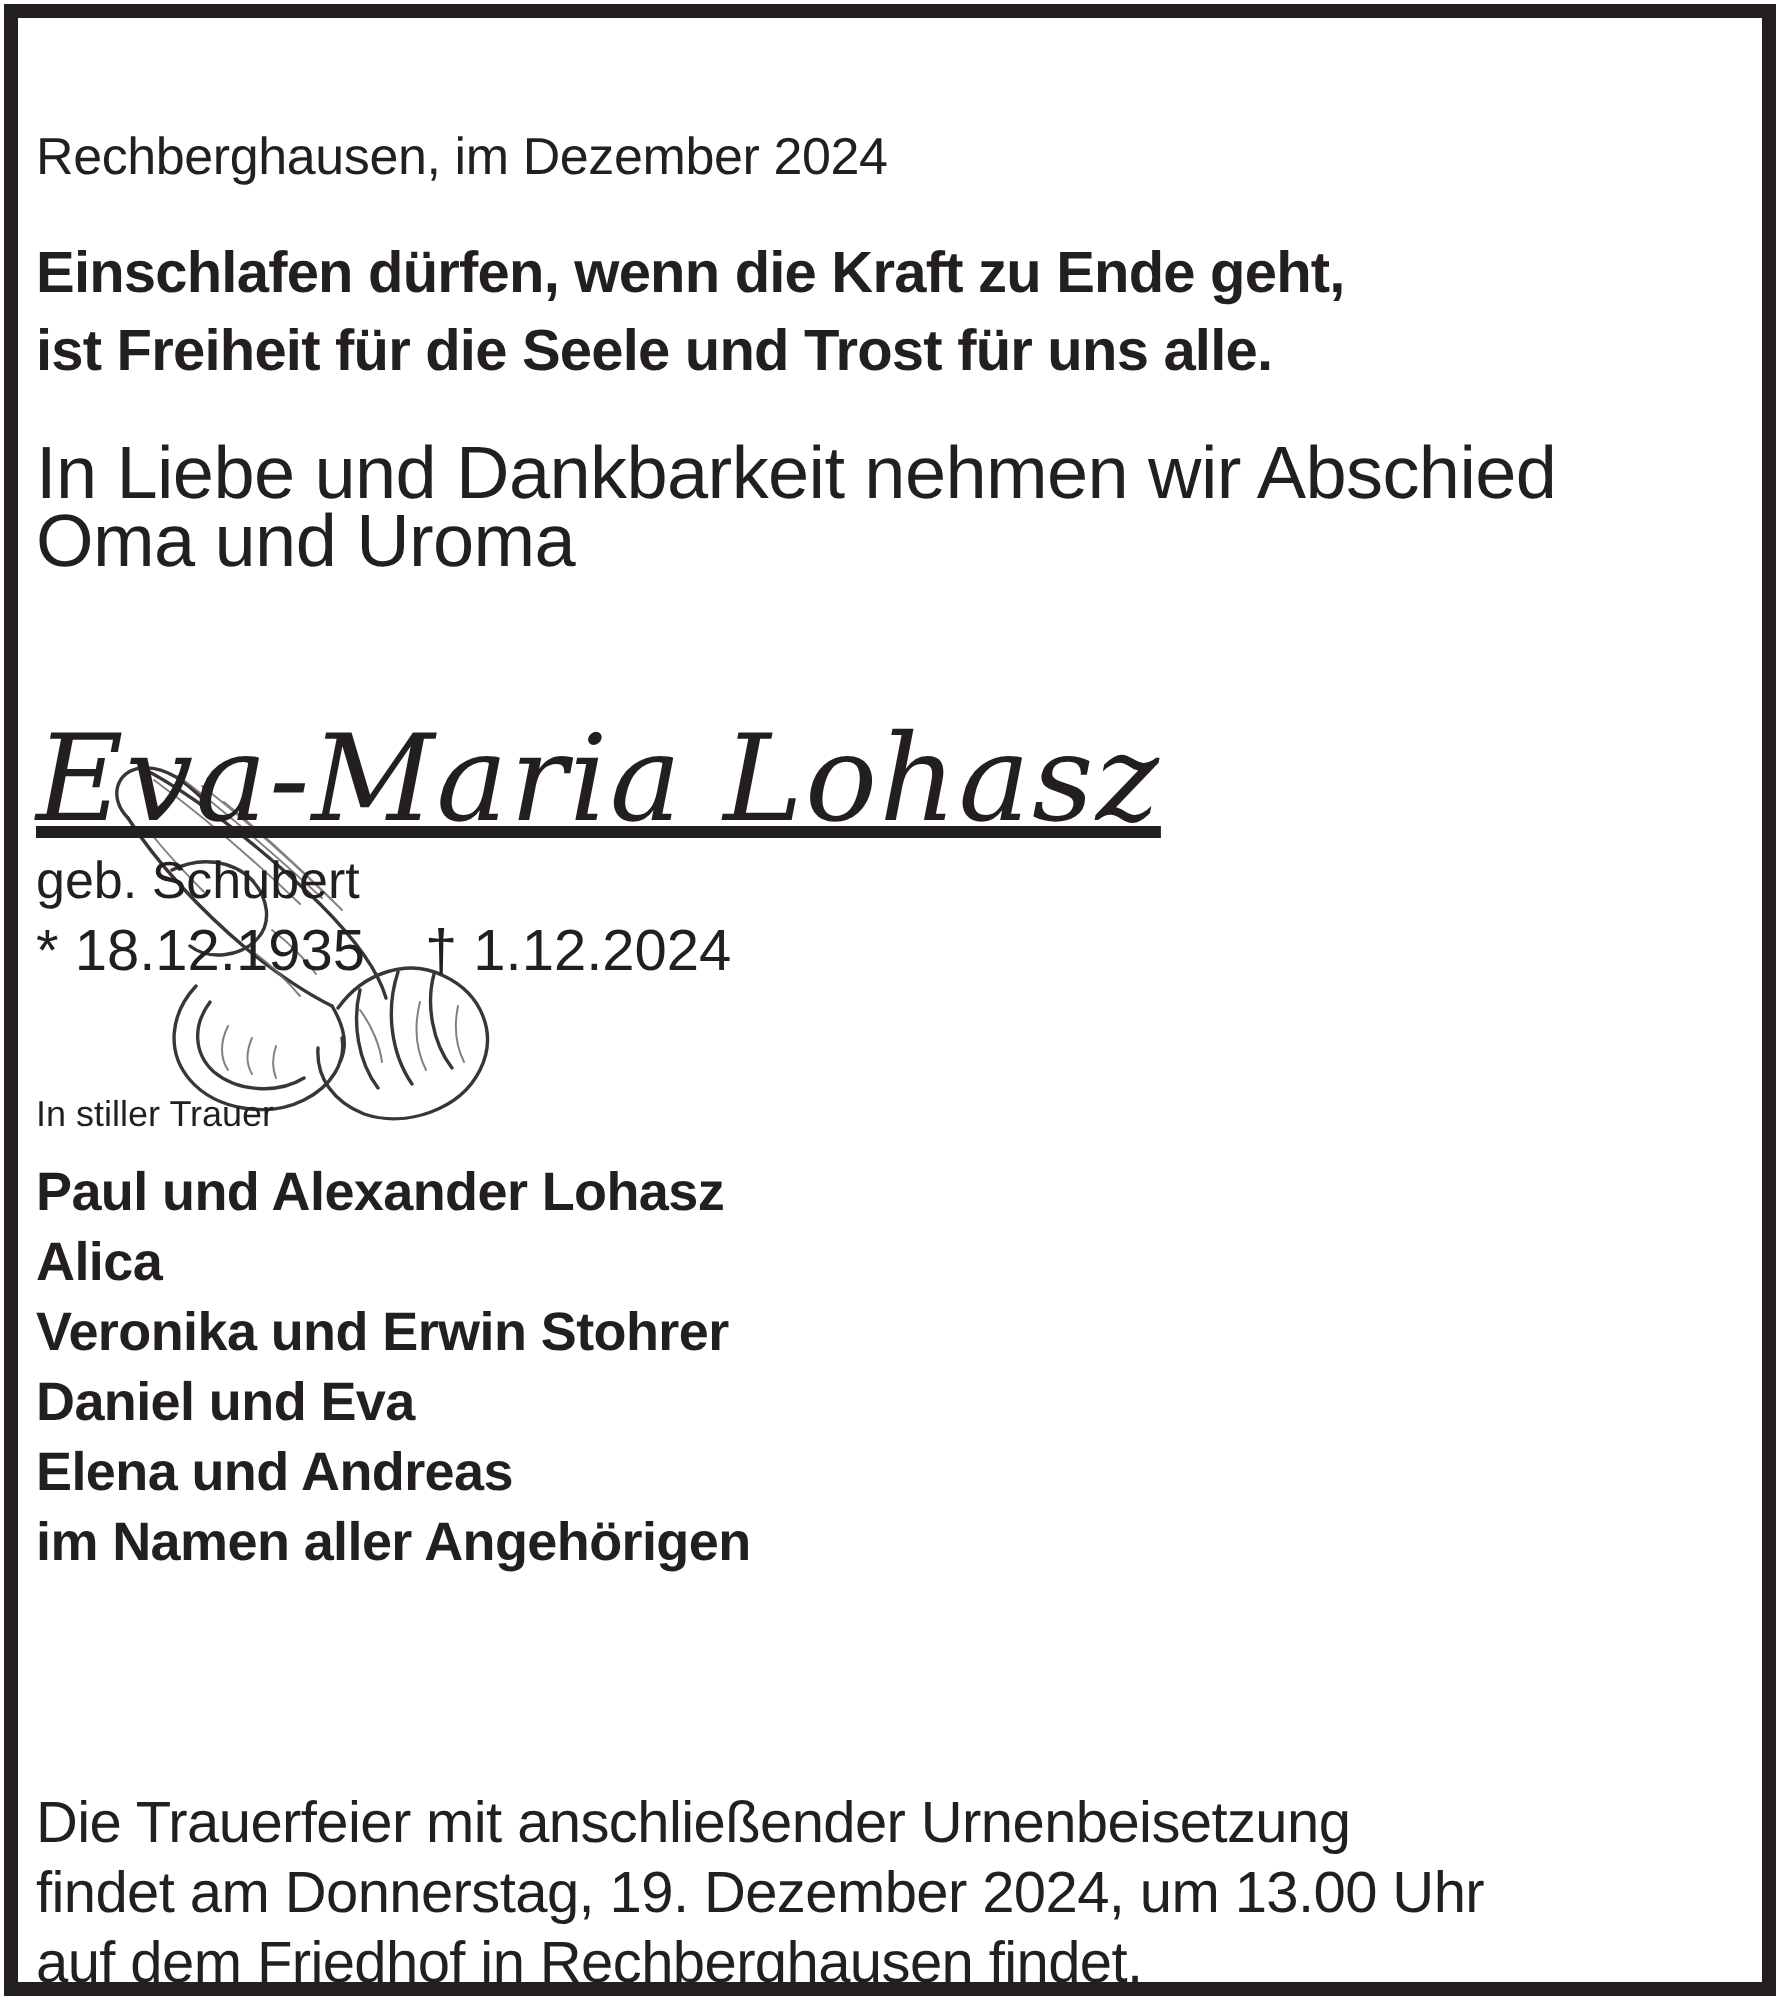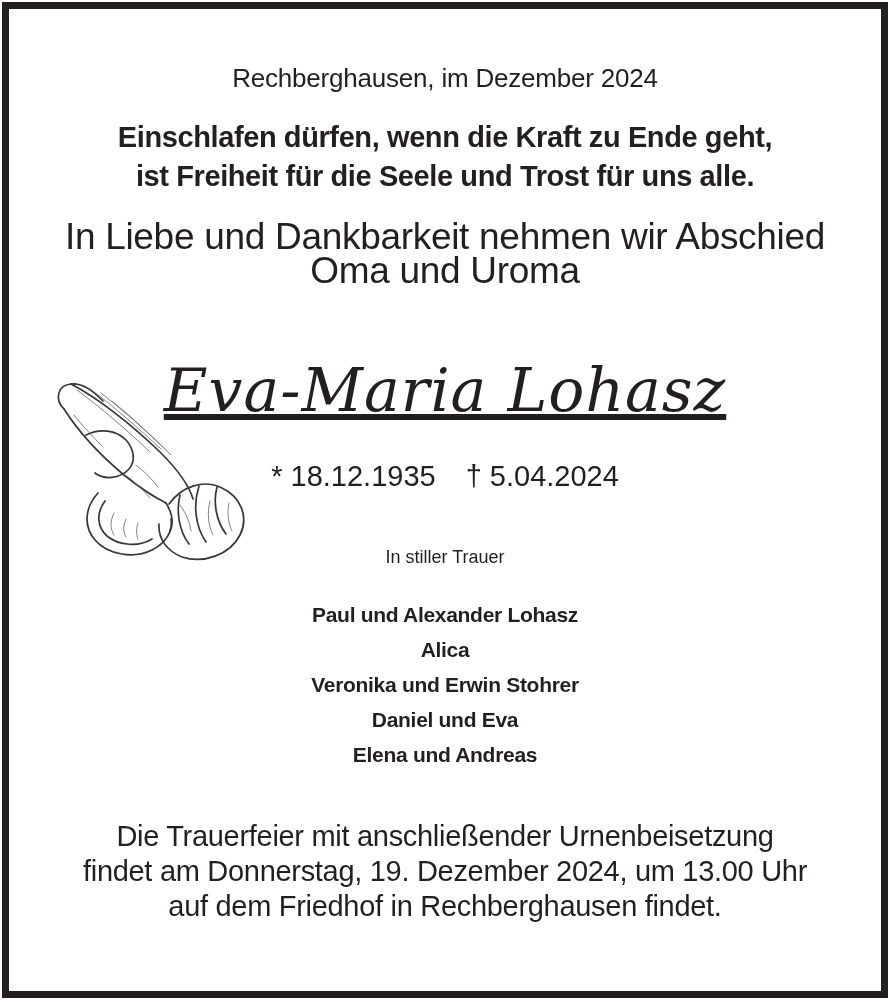--- a/index.html
+++ b/index.html
@@ -20,21 +20,21 @@
     inset: 2px;
     border: 7px solid #241f21;
     background: #ffffff;
     box-sizing: border-box;
   }
   .content {
     position: absolute;
     inset: 9px;
     text-align: center;
   }
-  .block { position: absolute; left: 0; right: 0; text-align: center; }
+  .block { position: absolute; left: 0; right: 0; text-align: left; }
 
   .dateline {
     top: 43px;
     font-size: 26px;
     line-height: 34px;
     letter-spacing: -0.2px;
   }
   .epigraph {
     top: 100px;
     font-size: 29px;
@@ -68,28 +68,28 @@
     font-size: 29px;
     line-height: 36px;
   }
   .dates .death { margin-left: 30px; }
   .mourning-label {
     top: 522px;
     font-size: 18px;
     line-height: 34px;
   }
   .mourners {
-    top: 579px;
-    font-size: 21px;
+    top: 561px;
+    font-size: 27px;
     line-height: 35px;
     font-weight: bold;
     letter-spacing: -0.3px;
   }
   .funeral {
-    top: 801px;
+    top: 877px;
     font-size: 29px;
     line-height: 35px;
     letter-spacing: -0.3px;
   }
   .hands {
     position: absolute;
     left: 22px;
     top: 355px;
     width: 215px;
     height: 200px;
@@ -149,33 +149,35 @@
         <path d="M74,140 C70,148 70,156 74,162"></path>
         <path d="M86,146 C83,153 83,159 86,164"></path>
         <path d="M98,150 C96,156 96,161 98,166"></path>
         <path d="M170,128 C167,140 168,152 173,162"></path>
         <path d="M189,130 C187,140 188,150 192,158"></path>
       </g>
     </svg>
 
     <div class="block deceased-name">Eva-Maria Lohasz</div>
 
+    <div class="block maiden-name">geb. Schubert</div>
 
     <div class="block dates">
-      <span class="birth">* 18.12.1935</span><span class="death">† 5.04.2024</span>
+      <span class="birth">* 18.12.1935</span><span class="death">† 1.12.2024</span>
     </div>
 
     <div class="block mourning-label">In stiller Trauer</div>
 
     <div class="block mourners">
       <div>Paul und Alexander Lohasz</div>
       <div>Alica</div>
       <div>Veronika und Erwin Stohrer</div>
       <div>Daniel und Eva</div>
       <div>Elena und Andreas</div>
+      <div>im Namen aller Angehörigen</div>
     </div>
 
     <div class="block funeral">
       <div>Die Trauerfeier mit anschließender Urnenbeisetzung</div>
       <div>findet am Donnerstag, 19. Dezember 2024, um 13.00 Uhr</div>
       <div>auf dem Friedhof in Rechberghausen findet.</div>
     </div>
 
   </div>
 </div>

